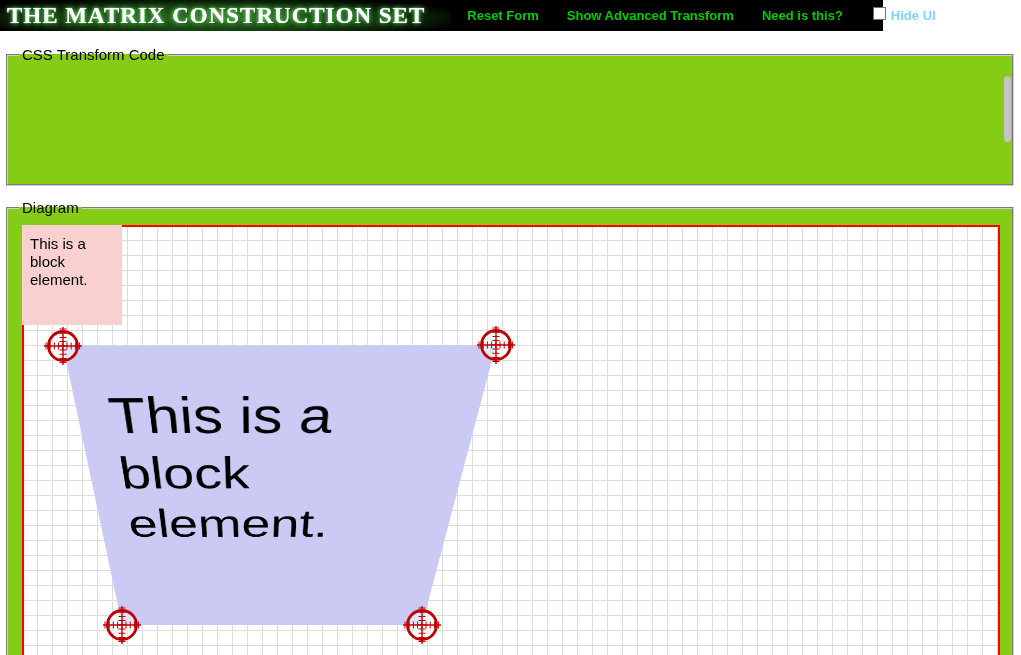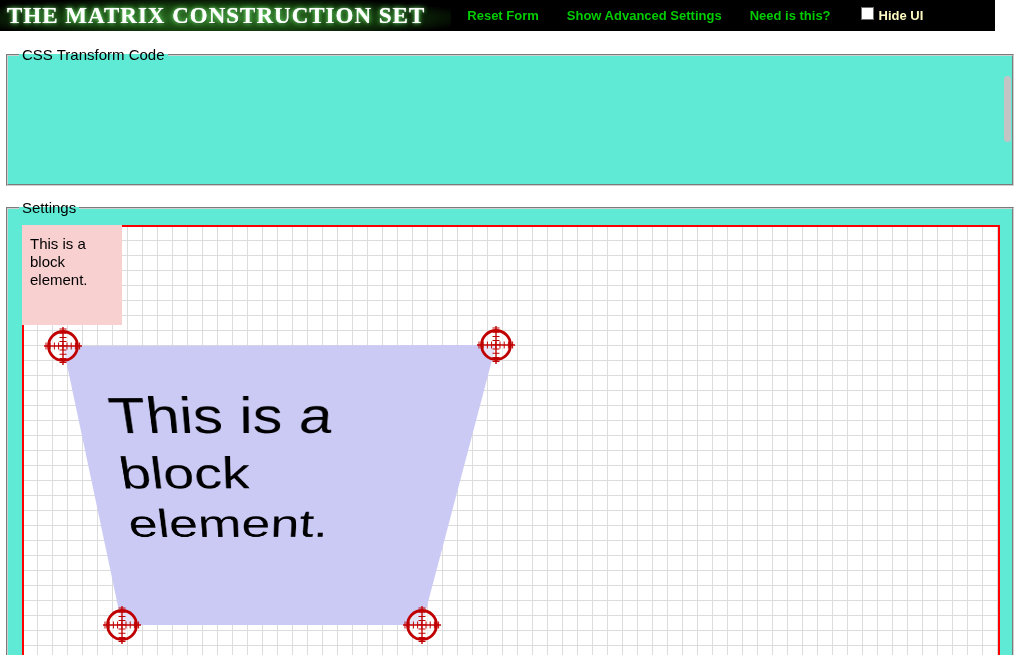--- a/index.html
+++ b/index.html
@@ -9,21 +9,21 @@
     overflow: hidden;
     background: #fff;
     position: relative;
     font-family: "Liberation Sans", sans-serif;
     color: #000;
   }
 
   
   .topbar {
     position: absolute; left: 0; top: 0;
-    width: 995px; height: 31px;
+    width: 883px; height: 31px;
     background: #000;
     display: flex; align-items: center;
     white-space: nowrap;
   }
   .app-title {
     flex: 0 0 auto;
     margin: 0;
     height: 31px;
     padding: 3px 26px 3px 7px;
     font-family: "Liberation Serif", serif;
@@ -48,28 +48,28 @@
   .hideui-wrap { display: flex; align-items: center; margin-left: 30px; }
   .checkbox {
     width: 13px; height: 13px;
     background: #fff;
     border: 1px solid #6e6e6e;
     display: inline-block;
     margin-right: 5px;
     margin-top: -4px;
     cursor: pointer;
   }
-  .hideui-label { color: #fef9c3; font-size: 13px; font-weight: bold; cursor: pointer; }
+  .hideui-label { color: #7dd3fc; font-size: 13px; font-weight: bold; cursor: pointer; }
 
   
   fieldset {
     position: absolute;
     margin: 0;
     border: 2px groove #cfcfcf;
-    background: #5eead4;
+    background: #84cc16;
     padding: 0 8px;
   }
   legend {
     font-size: 15px;
     padding: 0 3px;
     margin-left: 3px;
   }
   .code-fieldset { left: 6px; top: 46px; width: 1008px; height: 140px; overflow: hidden; }
   .code-pre {
     margin: 3px 0 0;
@@ -123,35 +123,35 @@
     z-index: 4;
     cursor: move;
   }
 </style>
 </head>
 <body>
 
 <div class="topbar">
   <h1 class="app-title">The Matrix Construction Set</h1>
   <a class="nav-link">Reset Form</a>
-  <a class="nav-link">Show Advanced Settings</a>
+  <a class="nav-link">Show Advanced Transform</a>
   <a class="nav-link">Need is this?</a>
   <span class="hideui-wrap">
     <span class="checkbox"></span>
     <span class="hideui-label">Hide UI</span>
   </span>
 </div>
 
 <fieldset class="code-fieldset">
   <legend>CSS Transform Code</legend>
   <div class="scroll-thumb"></div>
 </fieldset>
 
 <fieldset class="diagram-fieldset">
-  <legend>Settings</legend>
+  <legend>Diagram</legend>
 </fieldset>
 
 <div class="grid-area">
   <div class="workspace-border"></div>
 
   <div class="box-text transformed-element" style="background: rgb(202, 202, 245); width: 100px; height: 100px; transform: matrix3d(4.31307, -0.014286, 0, -3.6e-05, 1.03245, 4.55981, 0, 0.004425, 0, 0, 1, 0, 41, 121, 0, 1); transform-origin: 0px 0px 0px;">This is a block element.</div>
 
   <div class="box-text source-element" style="background: rgb(248, 208, 208); width: 100px; height: 100px;">This is a block element.</div>
 
 <svg class="handle" width="44" height="44" viewBox="0 0 44 44" style="left: 19px; top: 99px;">

